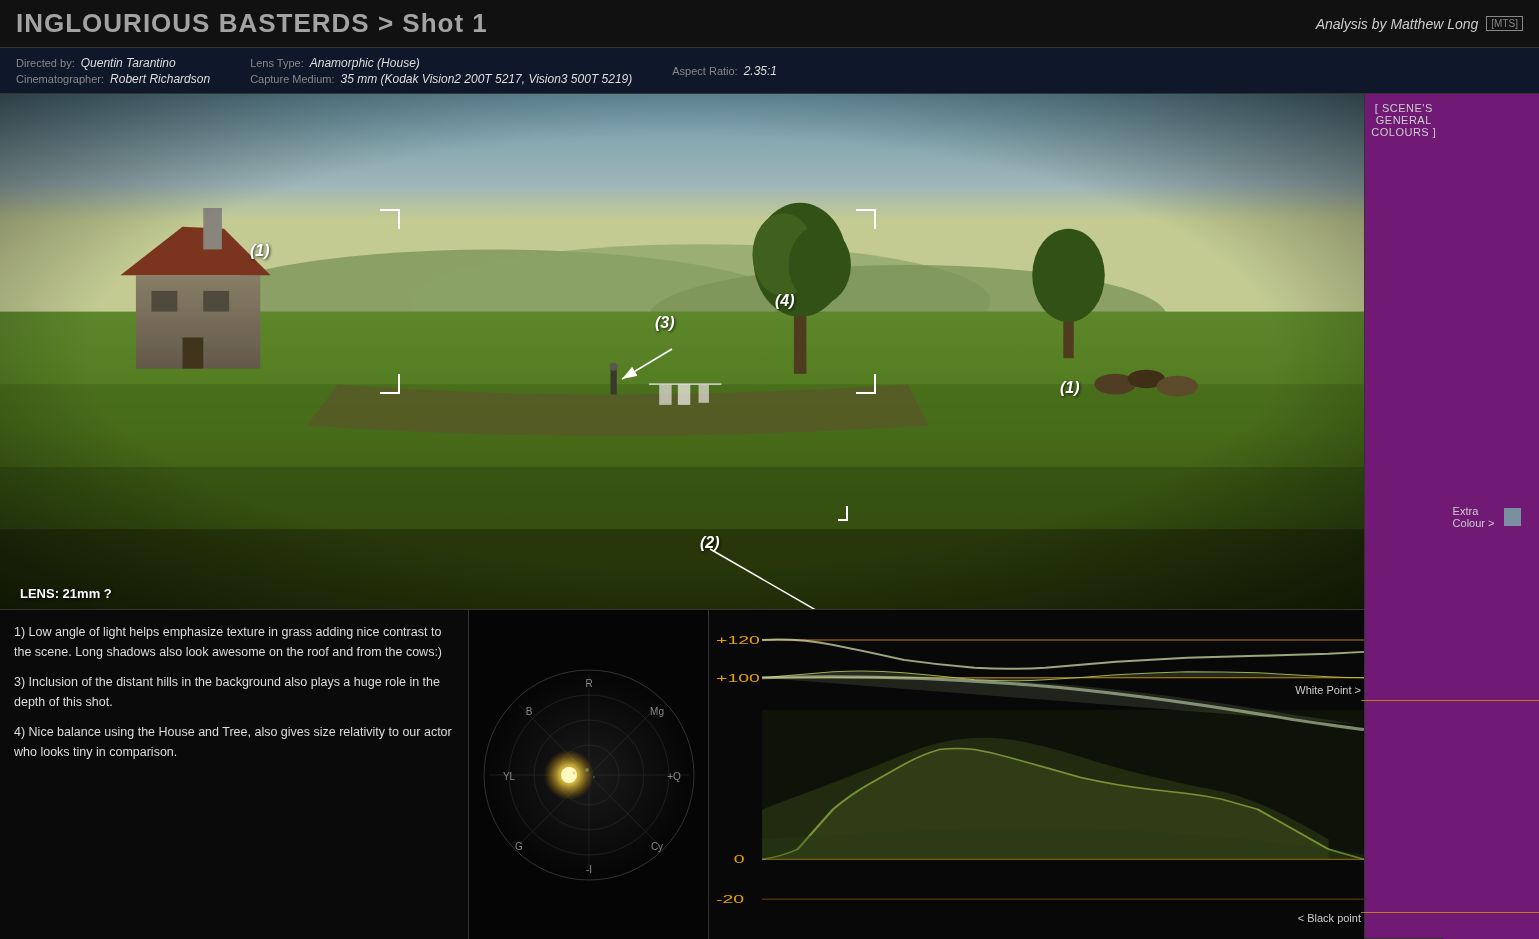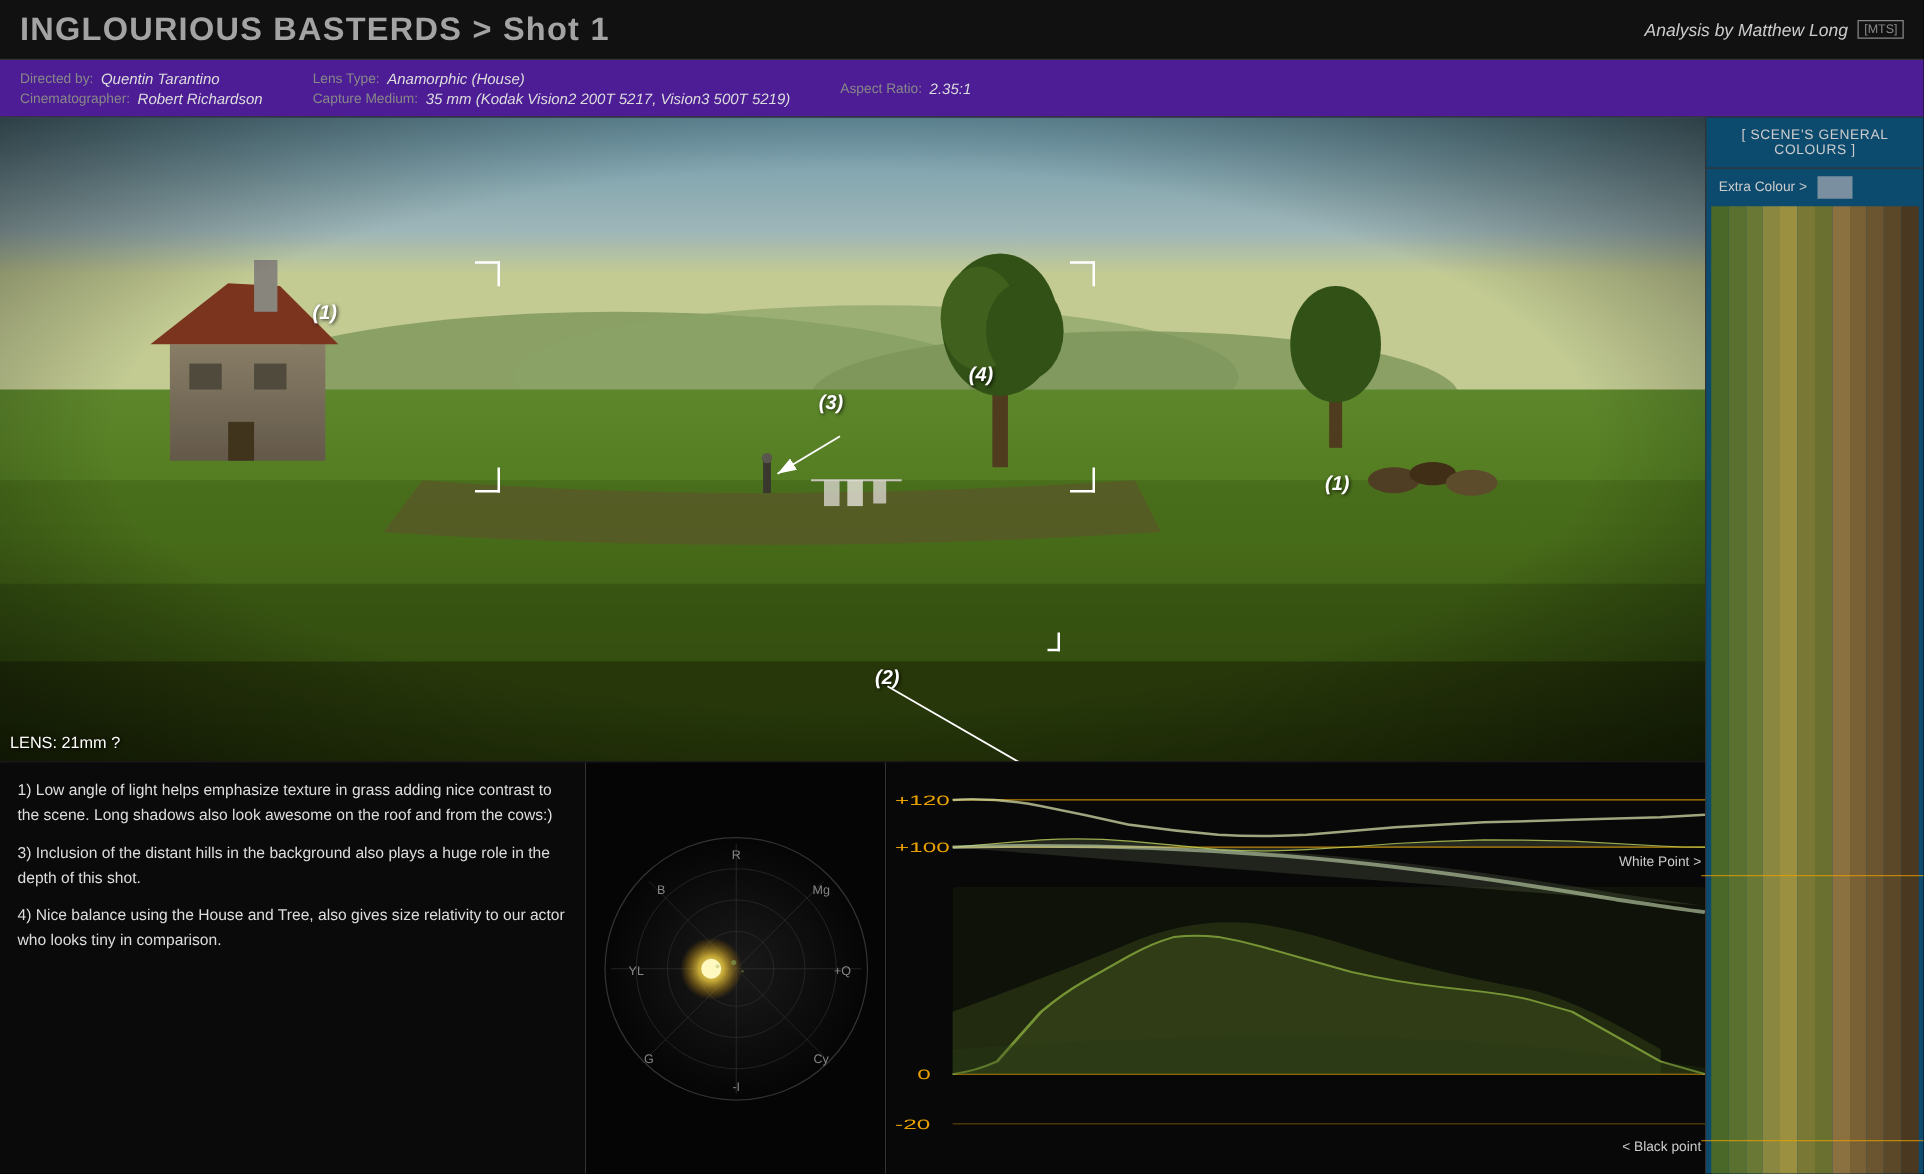--- a/index.html
+++ b/index.html
@@ -43,21 +43,21 @@
     #mts-badge {
       border: 1px solid #888;
       color: #888;
       font-size: 10px;
       padding: 1px 4px;
       font-style: normal;
     }
 
     
     #meta-row {
-      background: #4c1d95;
+      background: #0f172a;
       height: 46px;
       display: flex;
       align-items: center;
       padding: 0 16px;
       gap: 40px;
       border-bottom: 1px solid #333;
     }
     .meta-label {
       color: #888;
       font-size: 11px;
@@ -127,24 +127,24 @@
       font-size: 16px;
       font-style: italic;
       font-weight: bold;
       text-shadow: 1px 1px 3px rgba(0,0,0,0.8);
     }
 
     
     #lens-label {
       position: absolute;
       bottom: 8px;
-      left: 8px;
+      left: 20px;
       color: #fff;
       font-size: 13px;
-      font-weight: normal;
+      font-weight: bold;
       text-shadow: 1px 1px 3px #000;
     }
 
     
     #bottom-section {
       height: 330px;
       display: flex;
       background: #000;
       border-top: 1px solid #333;
     }
@@ -187,42 +187,41 @@
     }
 
     #waveform-svg {
       width: 100%;
       height: 100%;
     }
 
     
     #right-sidebar {
       width: 175px;
-      background: #0c4a6e;
+      background: #701a75;
       border-left: 1px solid #333;
       display: flex;
-      flex-direction: column;
+      flex-direction: row;
       position: relative;
     }
 
     #scene-colours-label {
       color: #ccc;
       font-size: 11px;
       text-align: center;
       padding: 8px 4px;
       border-bottom: 1px solid #333;
       letter-spacing: 0.5px;
     }
 
     #extra-colour-row {
       display: flex;
       align-items: center;
       padding: 6px 10px;
       gap: 8px;
-      text-align: right;
     }
 
     #extra-colour-label {
       color: #ccc;
       font-size: 11px;
     }
 
     #extra-colour-swatch {
       width: 28px;
       height: 18px;

